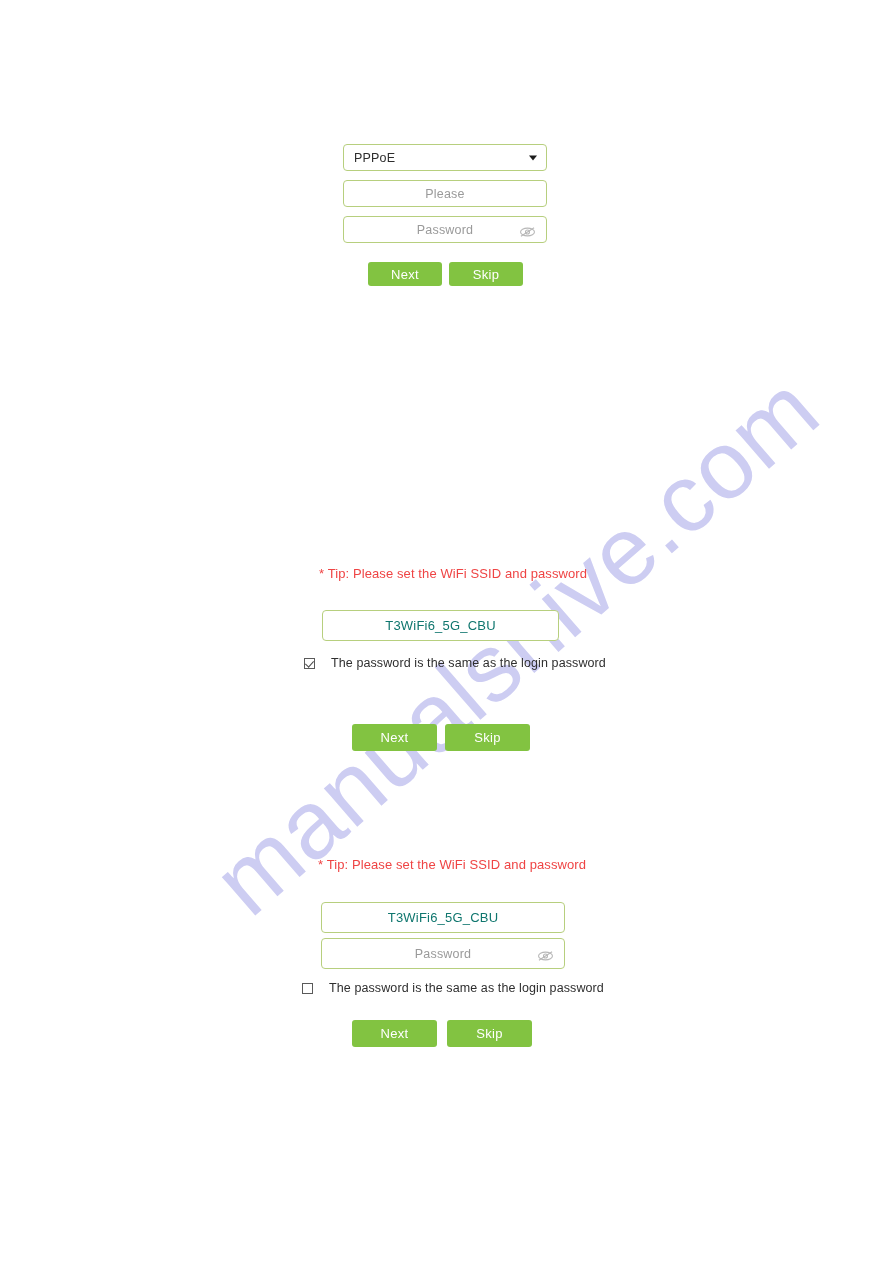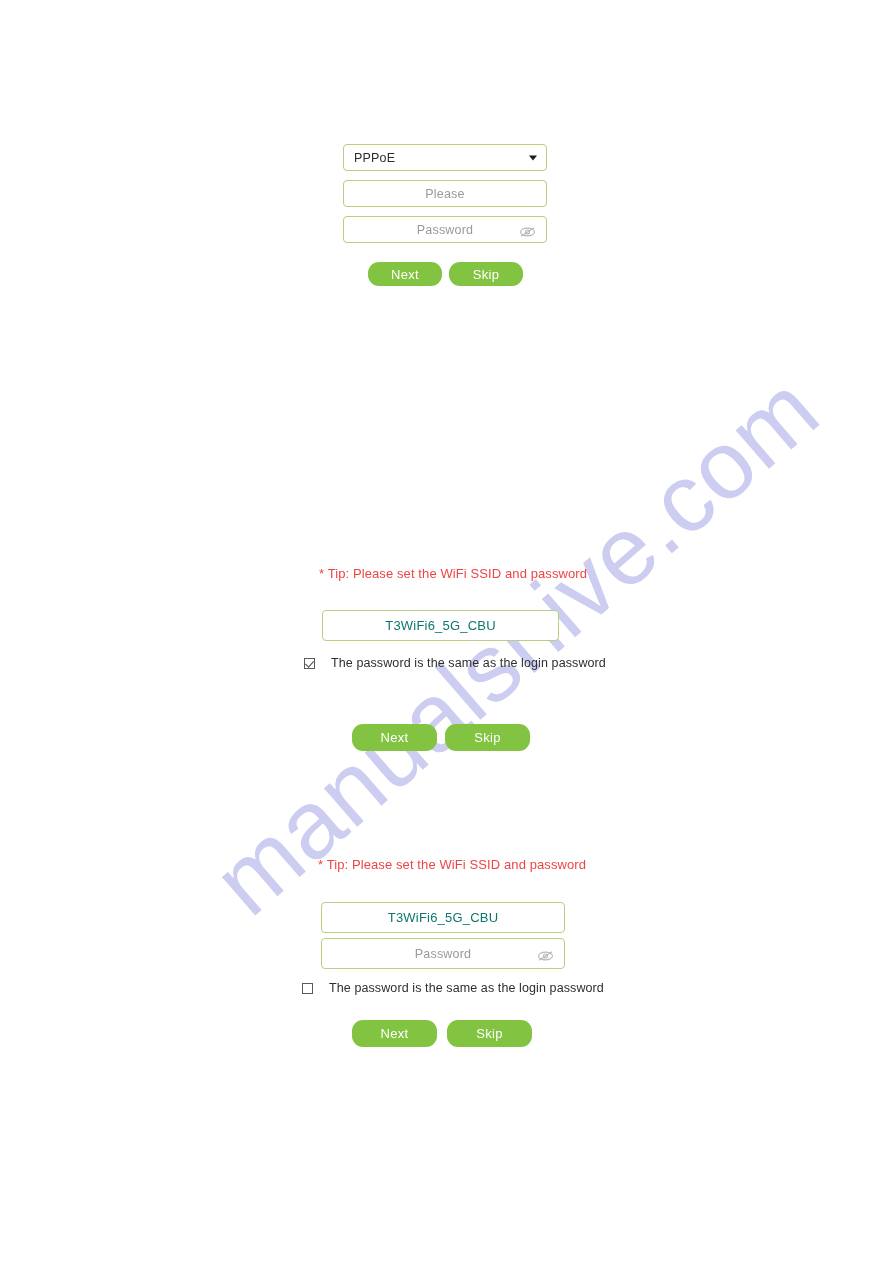--- a/index.html
+++ b/index.html
@@ -99,21 +99,21 @@
     width: 17px;
     height: 12px;
     opacity: 0.9;
   }
 
   
   .btn {
     box-sizing: border-box;
     background: #82c341;
     border: none;
-    border-radius: 11px;
+    border-radius: 3px;
     color: #ffffff;
     font-family: "Liberation Sans", sans-serif;
     font-size: 13px;
     letter-spacing: 0.3px;
     display: flex;
     align-items: center;
     justify-content: center;
     cursor: pointer;
     padding: 0;
   }

